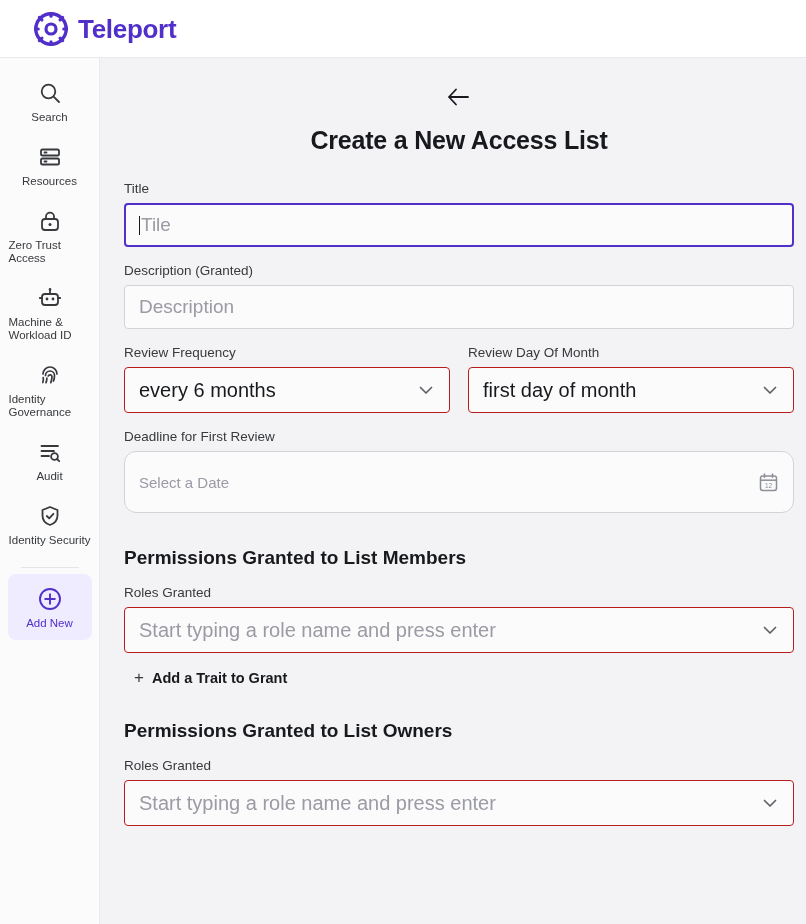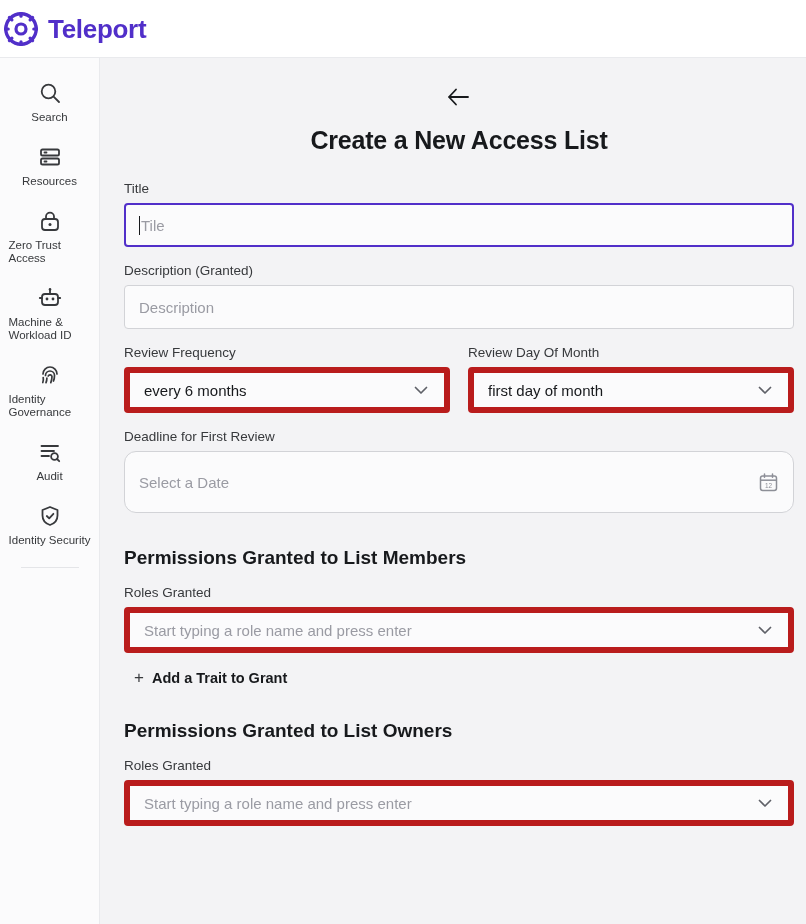--- a/index.html
+++ b/index.html
@@ -16,21 +16,21 @@
     position: relative;
   }
 
   
   .topbar {
     height: 58px;
     flex: 0 0 58px;
     background: #ffffff;
     display: flex;
     align-items: center;
-    padding-left: 4px;
+    padding-left: 34px;
     border-bottom: 1px solid #e9eaed;
   }
   .logo-wrap { display: flex; align-items: center; gap: 10px; }
   .logo-mark { width: 34px; height: 34px; display: block; }
   .logo-text {
     font-size: 26px;
     font-weight: bold;
     color: #512fc9;
     letter-spacing: -0.3px;
     line-height: 1;
@@ -126,21 +126,21 @@
     margin-bottom: 7px;
   }
   .input {
     height: 44px;
     background: #fbfbfc;
     border: 1px solid #d2d3d7;
     border-radius: 4px;
     display: flex;
     align-items: center;
     padding: 0 14px;
-    font-size: 15px;
+    font-size: 19px;
     color: #17191c;
     width: 100%;
   }
   .input.placeholder { color: #9a9ba3; }
   .input.focused {
     border: 2px solid #512fc9;
     background: #fbfbfc;
     padding: 0 13px;
   }
   .caret {
@@ -153,27 +153,27 @@
   }
   .row2 {
     display: flex;
     gap: 18px;
     margin-bottom: 16px;
   }
   .row2 .field { flex: 1 1 0; margin-bottom: 0; }
   .select {
     height: 46px;
     background: #fbfbfc;
-    border: 6px solid #b91c1c;
+    border: 1px solid #b91c1c;
     border-radius: 4px;
     display: flex;
     align-items: center;
     justify-content: space-between;
     padding: 0 14px;
-    font-size: 15px;
+    font-size: 20px;
     color: #17191c;
     cursor: pointer;
     gap: 6px;
   }
   .select.ph { color: #9a9ba3; text-align: center; }
   .chev { color: #5f6168; display: flex; }
   .date-input {
     height: 62px;
     background: #fbfbfc;
     border: 1px solid #d2d3d7;
@@ -320,20 +320,30 @@
           <svg width="24" height="24" viewBox="0 0 24 24" fill="none" stroke="#37393c" stroke-width="1.8" stroke-linecap="round" stroke-linejoin="round">
             <path d="M12 3l7.5 3v5.5c0 4.4-3 8-7.5 9.5-4.5-1.5-7.5-5.1-7.5-9.5V6z"></path>
             <polyline points="8.8,12 11.2,14.3 15.4,9.8"></polyline>
           </svg>
         </span>
         <span class="nav-label">Identity Security</span>
       </div>
 
       <div class="nav-sep"></div>
 
+      <div class="nav-item addnew">
+        <span class="ico">
+          <svg width="26" height="26" viewBox="0 0 26 26" fill="none" stroke="#512fc9" stroke-width="1.9" stroke-linecap="round">
+            <circle cx="13" cy="13" r="10"></circle>
+            <line x1="13" y1="8.2" x2="13" y2="17.8"></line>
+            <line x1="8.2" y1="13" x2="17.8" y2="13"></line>
+          </svg>
+        </span>
+        <span class="nav-label">Add New</span>
+      </div>
     </div>
 
     <div class="main">
       <div class="main-inner">
 
         <div class="page-head">
           <span class="back-btn">
             <svg width="26" height="26" viewBox="0 0 26 26" fill="none" stroke="#17191c" stroke-width="1.8" stroke-linecap="round" stroke-linejoin="round">
               <line x1="3.5" y1="13" x2="22" y2="13"></line>
               <polyline points="10,5.5 3,13 10,20.5"></polyline>

